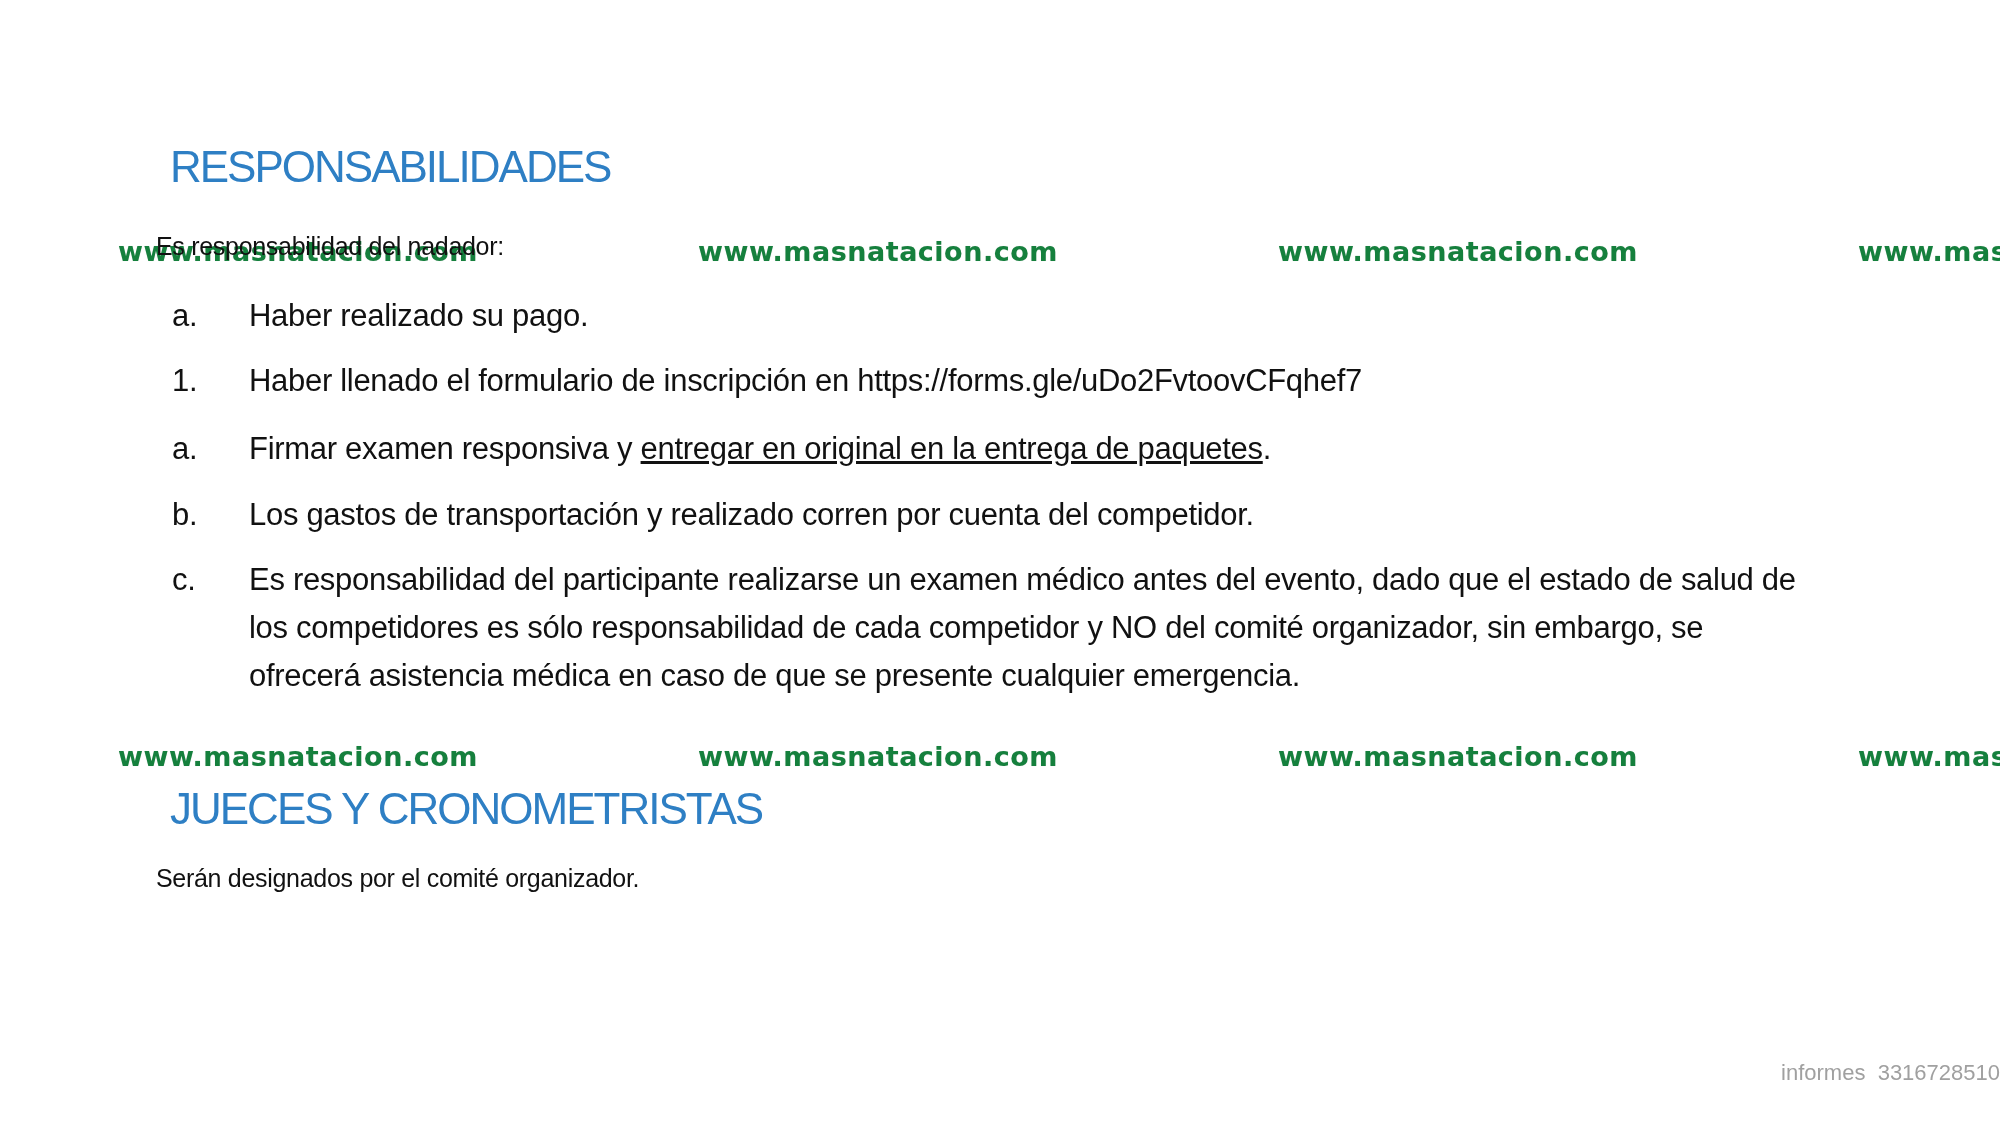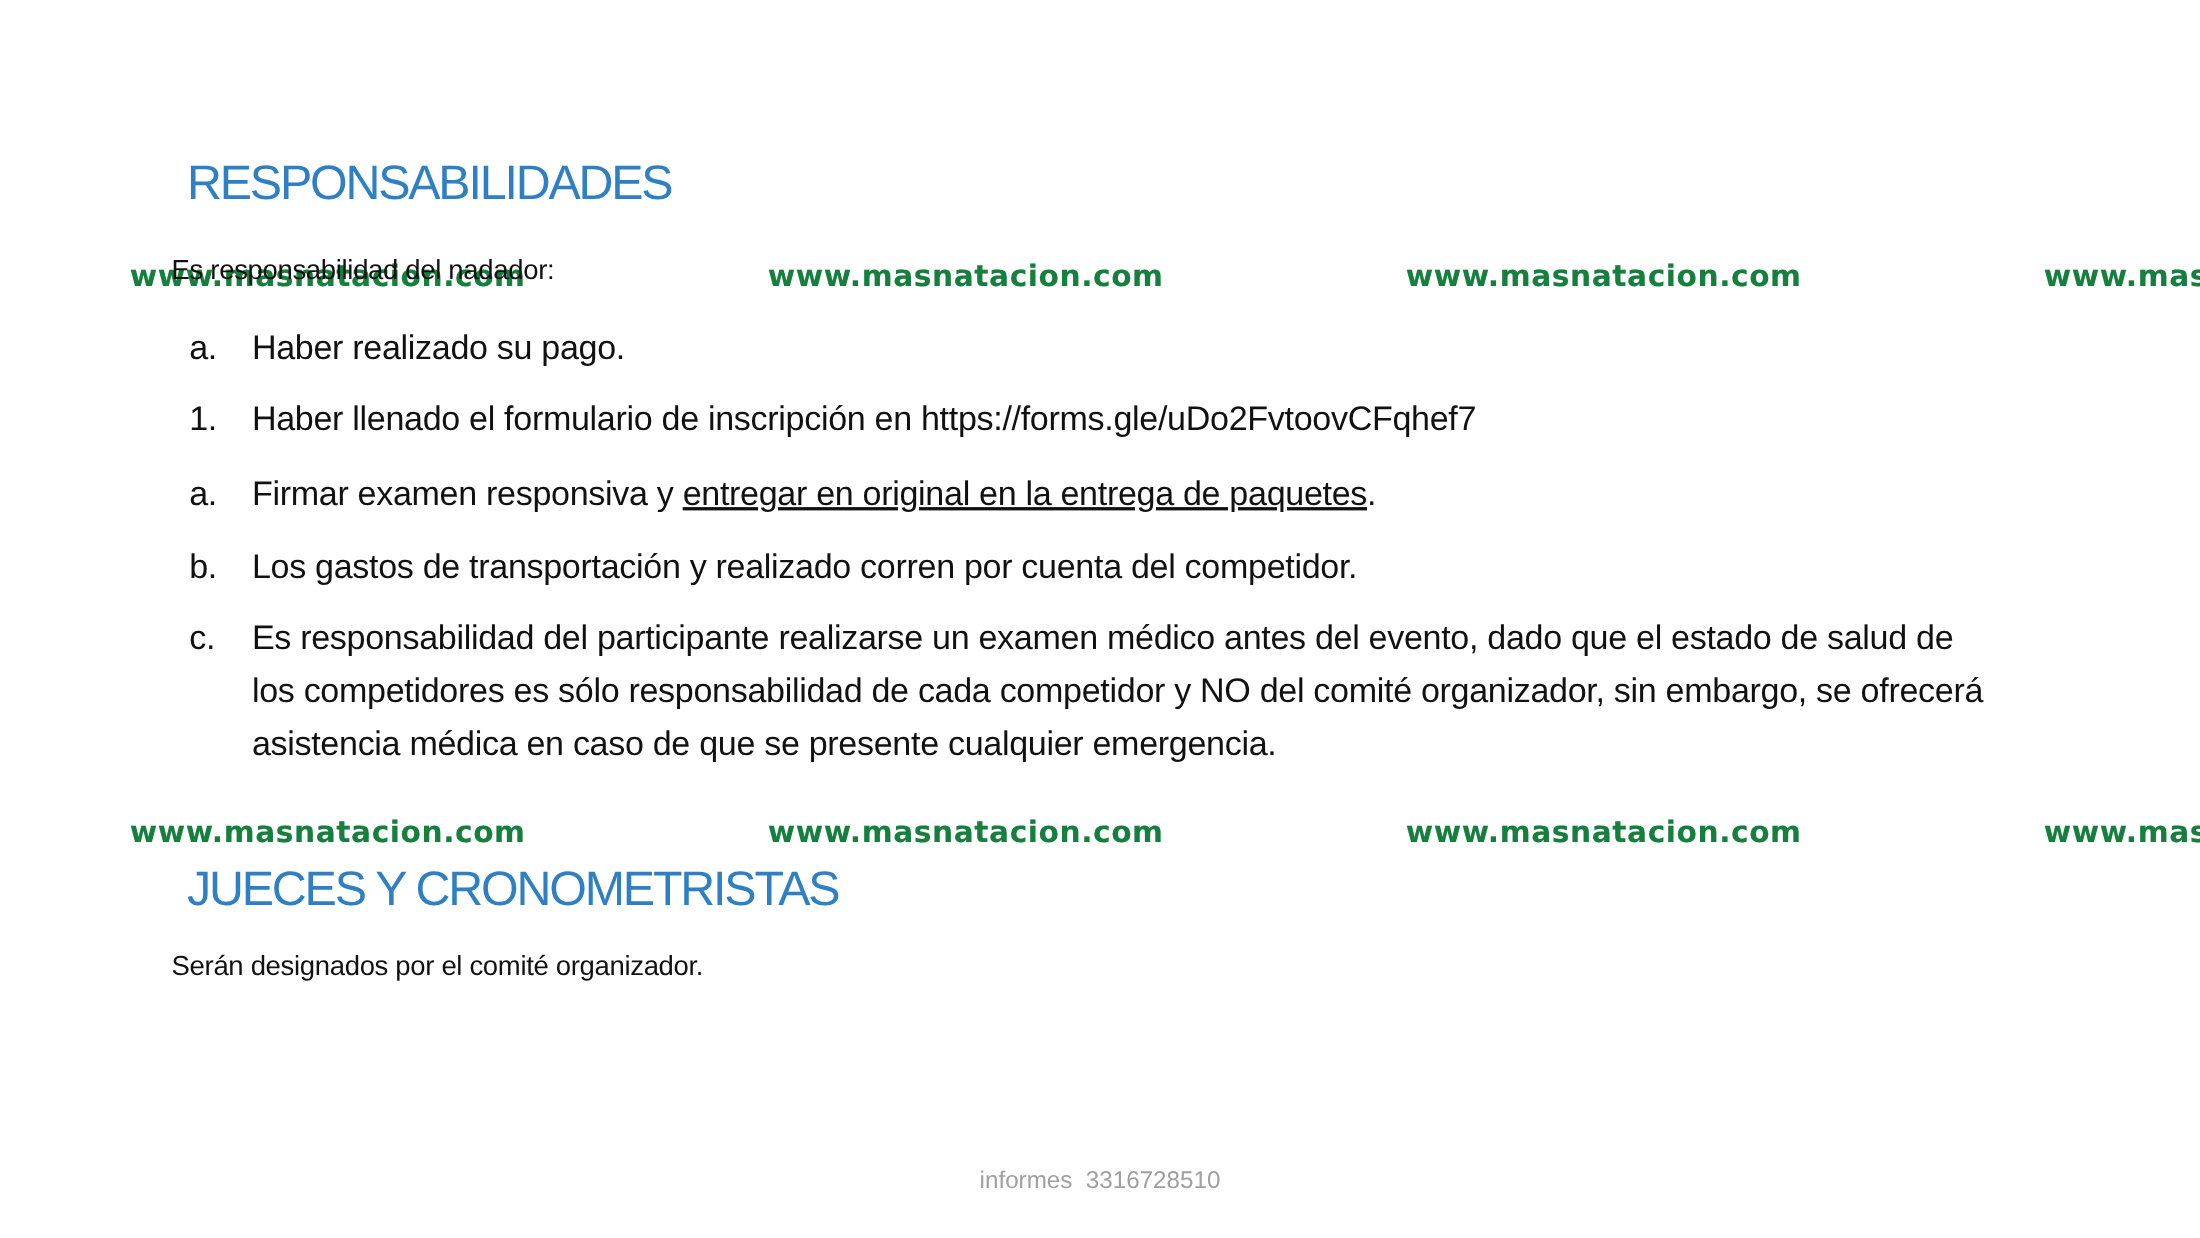--- a/index.html
+++ b/index.html
@@ -57,32 +57,32 @@
       line-height: 48px;
       letter-spacing: -0.3px;
     }
     .item .marker {
       position: absolute;
       left: 0;
       top: 0;
     }
     .item .text {
       display: block;
-      margin-left: 57px;
+      margin-left: 77px;
     }
     .emph {
       font-weight: normal;
       text-decoration: underline;
     }
     .footer {
       position: absolute;
       left: 0;
       width: 2000px;
       top: 1060px;
-      text-align: center;
+      text-align: right;
       font-size: 22px;
       color: #a0a0a0;
       z-index: 1;
       white-space: pre;
     }
   </style>
 </head>
 <body>
 
 <div class="watermark" style="left:118px; top:236px;">www.masnatacion.com</div>

